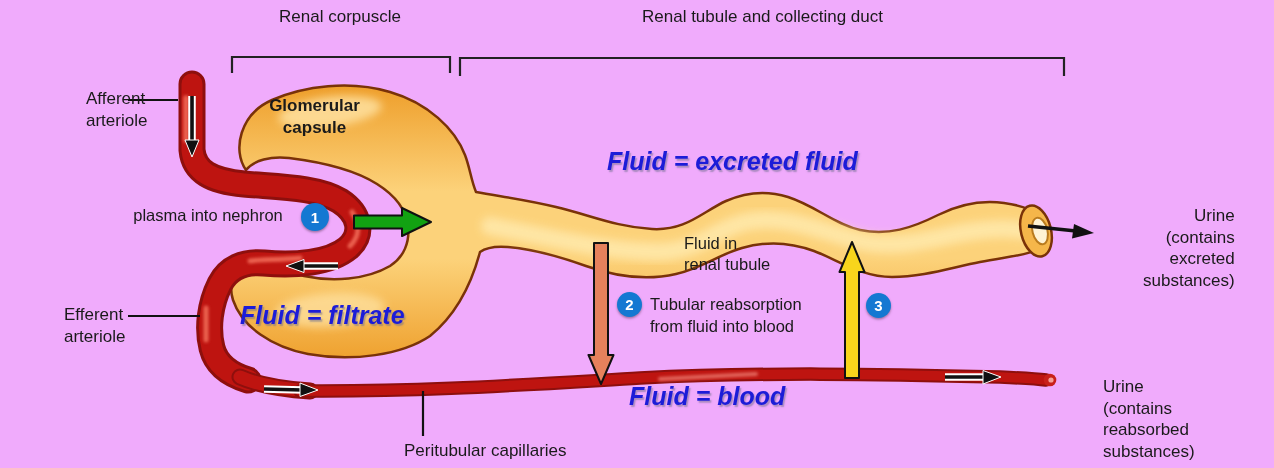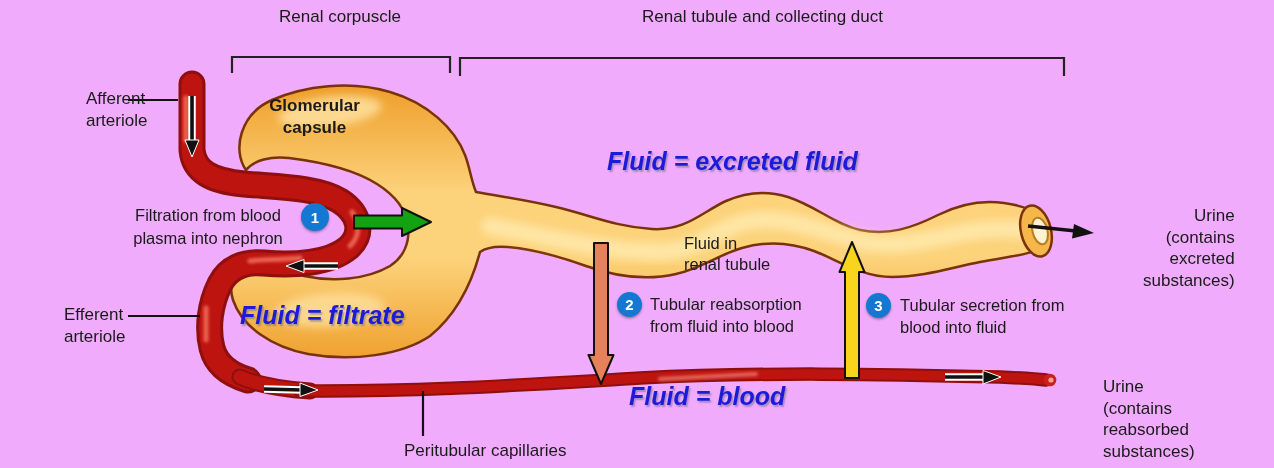--- a/index.html
+++ b/index.html
@@ -169,45 +169,40 @@
   <div>Efferent</div>
   <div>arteriole</div>
 </div>
 
 <div class="lbl ctr" style="left:242px;top:95px;width:145px;font-weight:bold;">
   <div>Glomerular</div>
   <div>capsule</div>
 </div>
 
 <div class="steptxt ctr" style="left:122px;top:204px;width:172px;line-height:23px;">
-  <div>Filtration from blood</div>
   <div>plasma into nephron</div>
 </div>
 <div class="stepc" style="left:301px;top:203px;width:28px;height:28px;">1</div>
 
 <div class="note" style="left:240px;top:301px;">Fluid = filtrate</div>
 <div class="note" style="left:607px;top:147px;">Fluid = excreted fluid</div>
 <div class="note" style="left:629px;top:382px;">Fluid = blood</div>
 
 <div class="lbl small-lh" style="left:684px;top:204px;font-size:16.5px;margin-top:29px;">
   <div>Fluid in</div>
   <div>renal tubule</div>
 </div>
 
 <div class="stepc" style="left:617px;top:292px;width:25px;height:25px;">2</div>
 <div class="steptxt" style="left:650px;top:293px;">
   <div>Tubular reabsorption</div>
   <div>from fluid into blood</div>
 </div>
 
 <div class="stepc" style="left:866px;top:293px;width:25px;height:25px;">3</div>
-<div class="steptxt" style="left:900px;top:294px;">
-  <div>Tubular secretion from</div>
-  <div>blood into fluid</div>
-</div>
 
 <div class="lbl" style="left:404px;top:440px;">Peritubular capillaries</div>
 
 <div class="lbl" style="left:1143px;top:205px;line-height:21.5px;text-align:right;">
   <div>Urine</div>
   <div>(contains</div>
   <div>excreted</div>
   <div>substances)</div>
 </div>
 <div class="lbl" style="left:1103px;top:376px;line-height:21.5px;">

